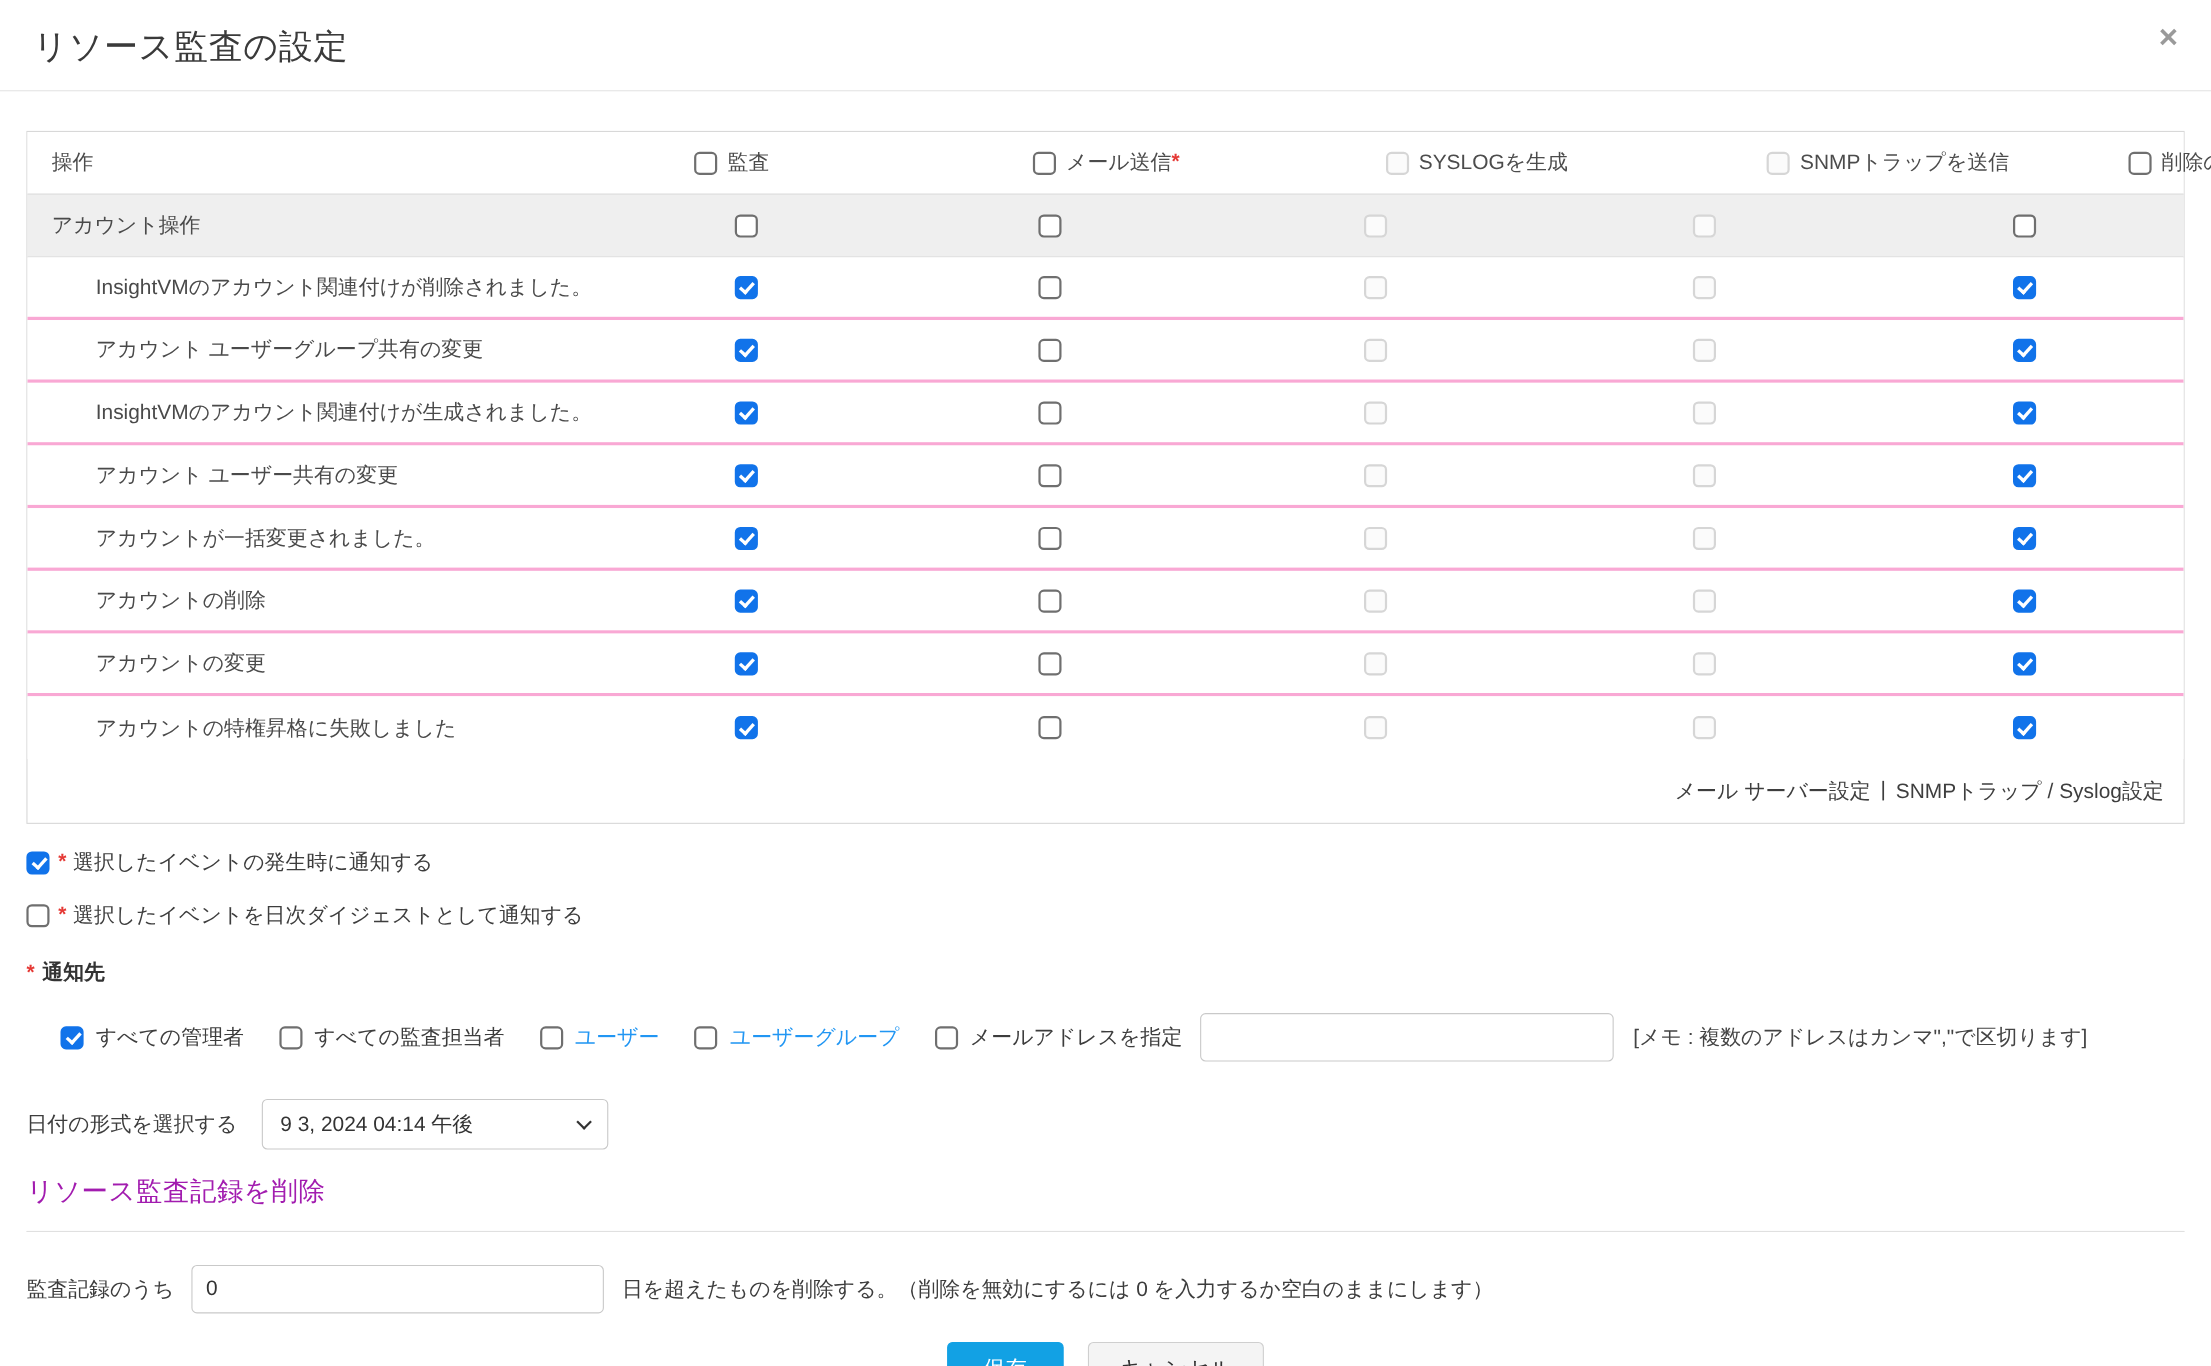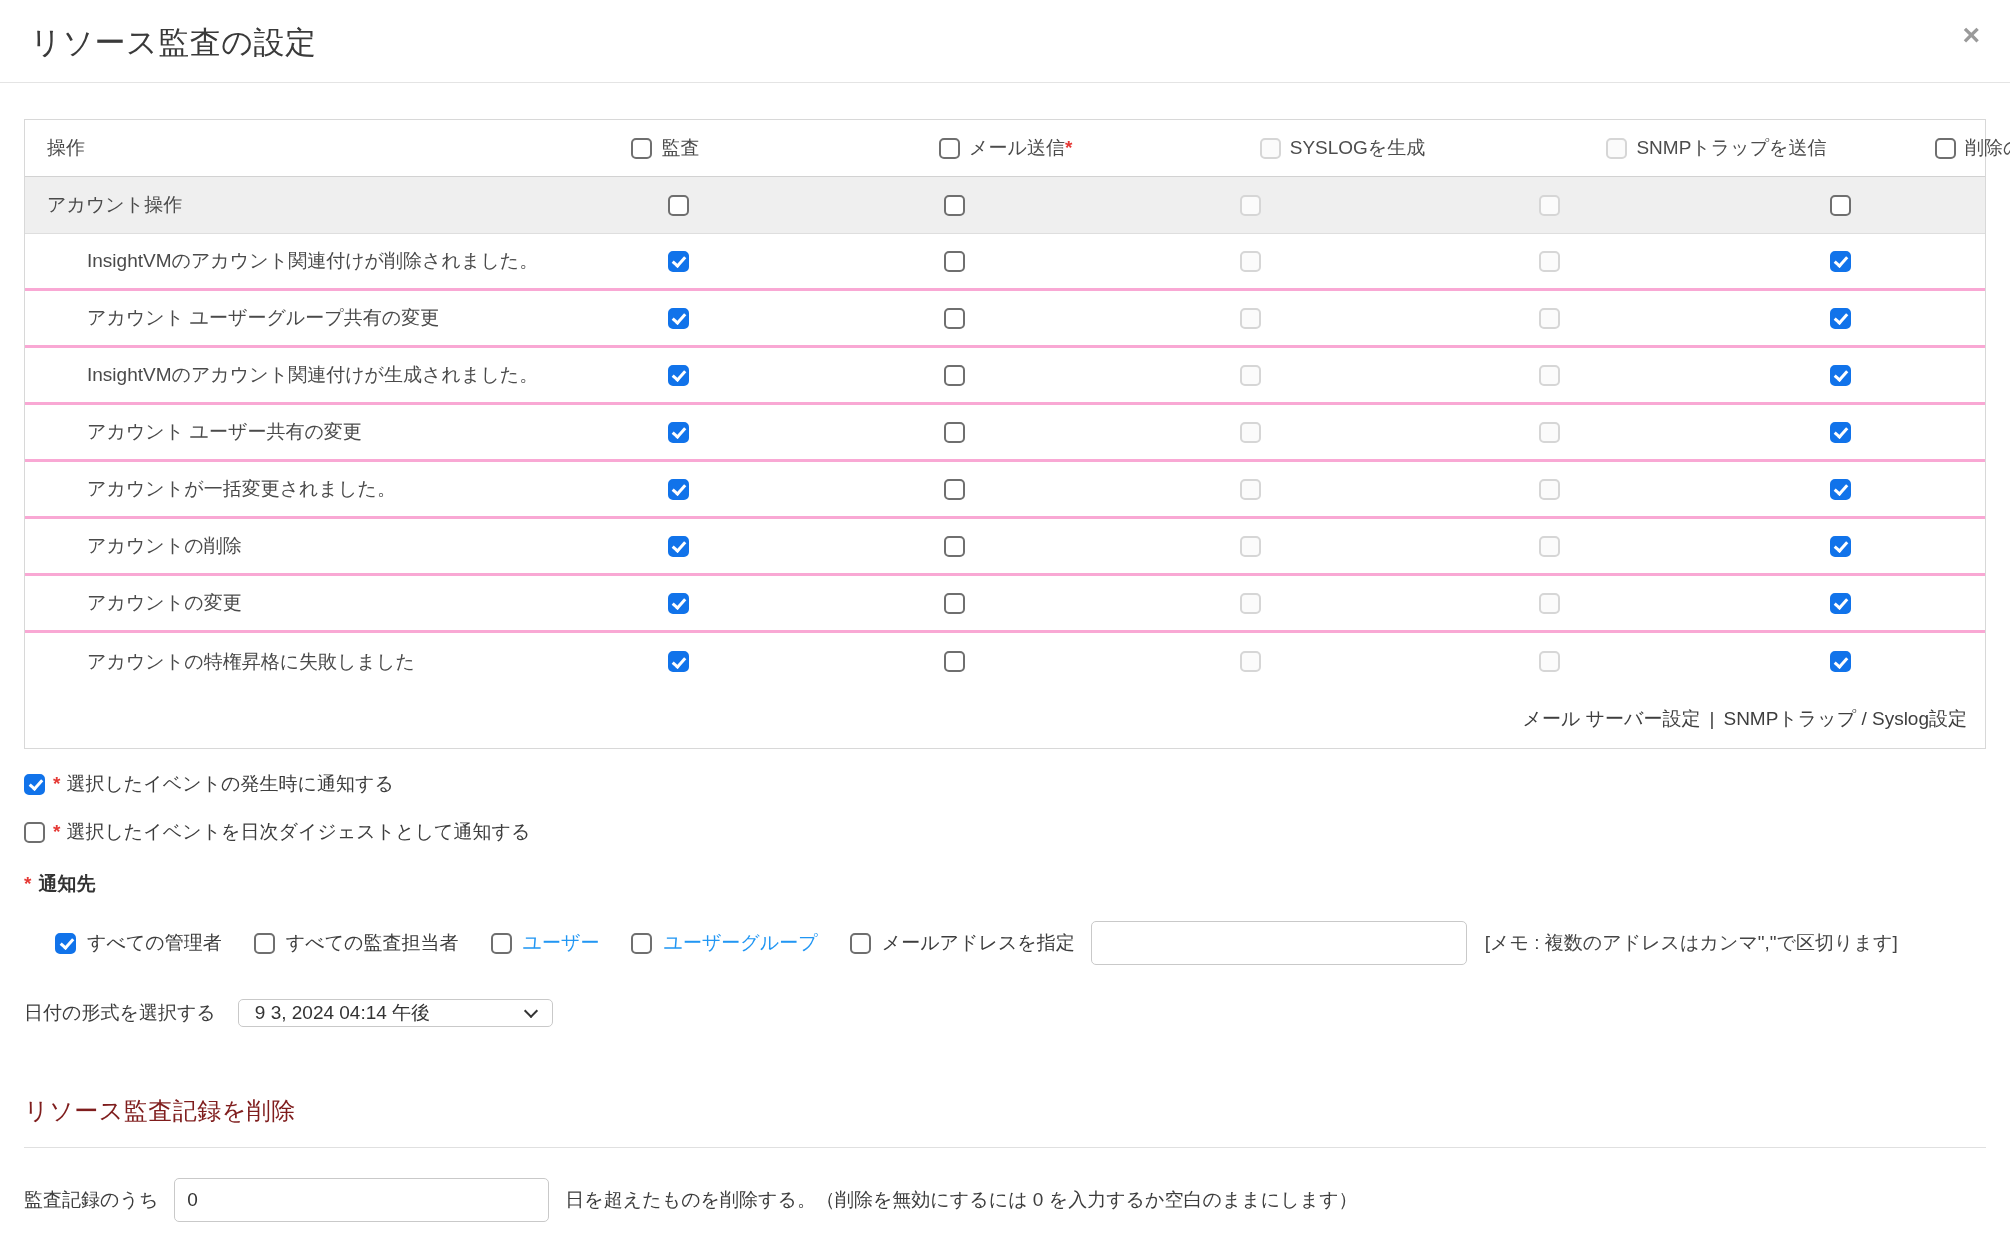--- a/index.html
+++ b/index.html
@@ -55,28 +55,28 @@
     font-size:19px; color:#3d3d3d; flex-wrap:nowrap; }
   .recip-item { display:flex; align-items:center; margin-right:32px; white-space:nowrap; }
   .recip-item .cb { margin-right:11px; }
   .recip-item .link { color:#2196f3; }
   .email-input { width:376px; height:44px; border:1px solid #c9c9c9; border-radius:5px;
     margin:0 18px 0 16px; font-size:19px; padding:0 12px; color:#333; outline:none;
     font-family:"Liberation Sans","DejaVu Sans",sans-serif; }
   .email-note { color:#444; white-space:nowrap; }
 
   .date-row { display:flex; align-items:center; margin-top:34px; font-size:19px; color:#3d3d3d; }
-  .select-box { width:315px; height:28px; border:1px solid #c9c9c9; border-radius:5px;
+  .select-box { width:315px; height:46px; border:1px solid #c9c9c9; border-radius:5px;
     margin-left:22px; display:flex; align-items:center; justify-content:space-between;
     padding:0 16px; cursor:pointer; color:#333; background:#fff; }
   .chev { width:10px; height:10px; border-right:2.5px solid #333; border-bottom:2.5px solid #333;
     transform:rotate(45deg); margin-top:-5px; }
 
   
-  .del-heading { margin-top:68px; font-size:24px; font-weight:400; color:#7f1d1d; letter-spacing:.5px; }
+  .del-heading { margin-top:22px; font-size:24px; font-weight:400; color:#a21caf; letter-spacing:.5px; }
   .del-rule { border:none; border-top:1px solid #e0e0e0; margin-top:20px; }
   .del-row { display:flex; align-items:center; margin-top:30px; font-size:19px; color:#3d3d3d; }
   .days-input { width:375px; height:44px; border:1px solid #c9c9c9; border-radius:5px;
     margin:0 16px; font-size:19px; padding:0 12px; color:#333; outline:none;
     font-family:"Liberation Sans","DejaVu Sans",sans-serif; }
 
   
   .actions { display:flex; justify-content:center; gap:22px; margin-top:26px; }
   .btn { height:48px; font-size:20px; border-radius:5px; cursor:pointer;
     font-family:"Liberation Sans","DejaVu Sans",sans-serif; }

